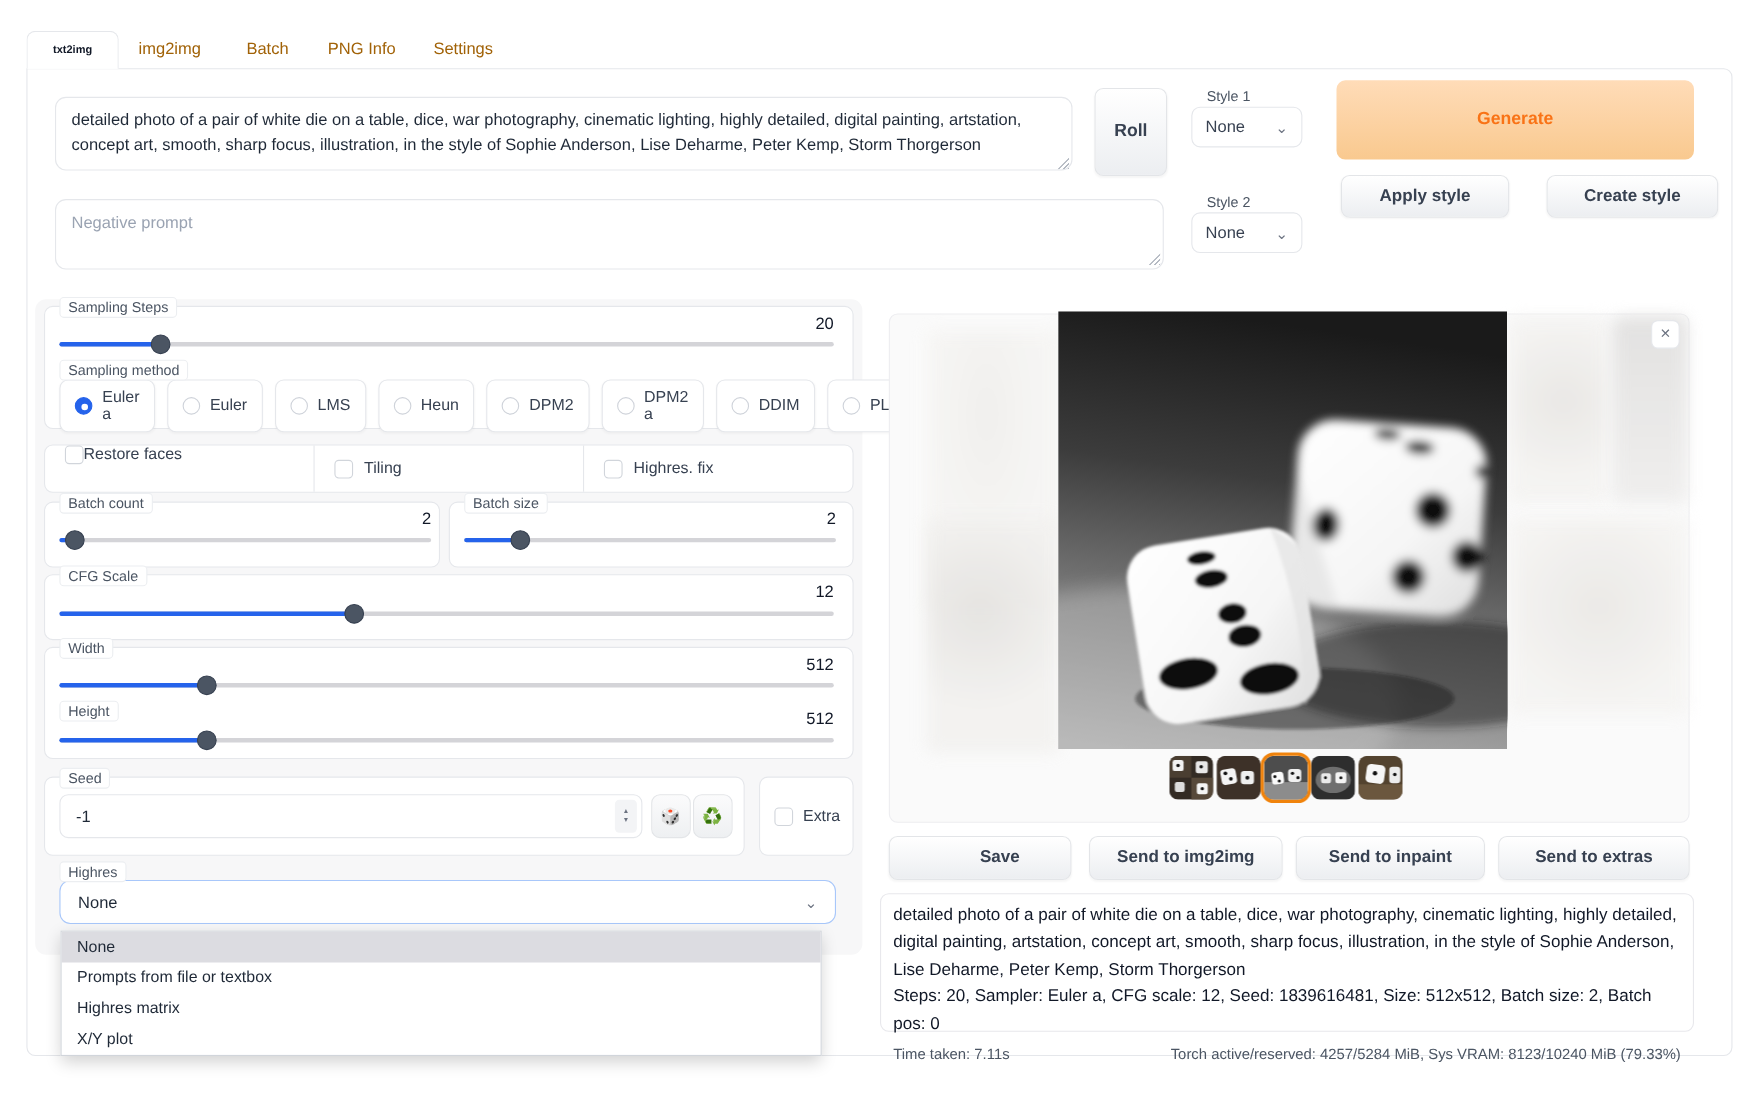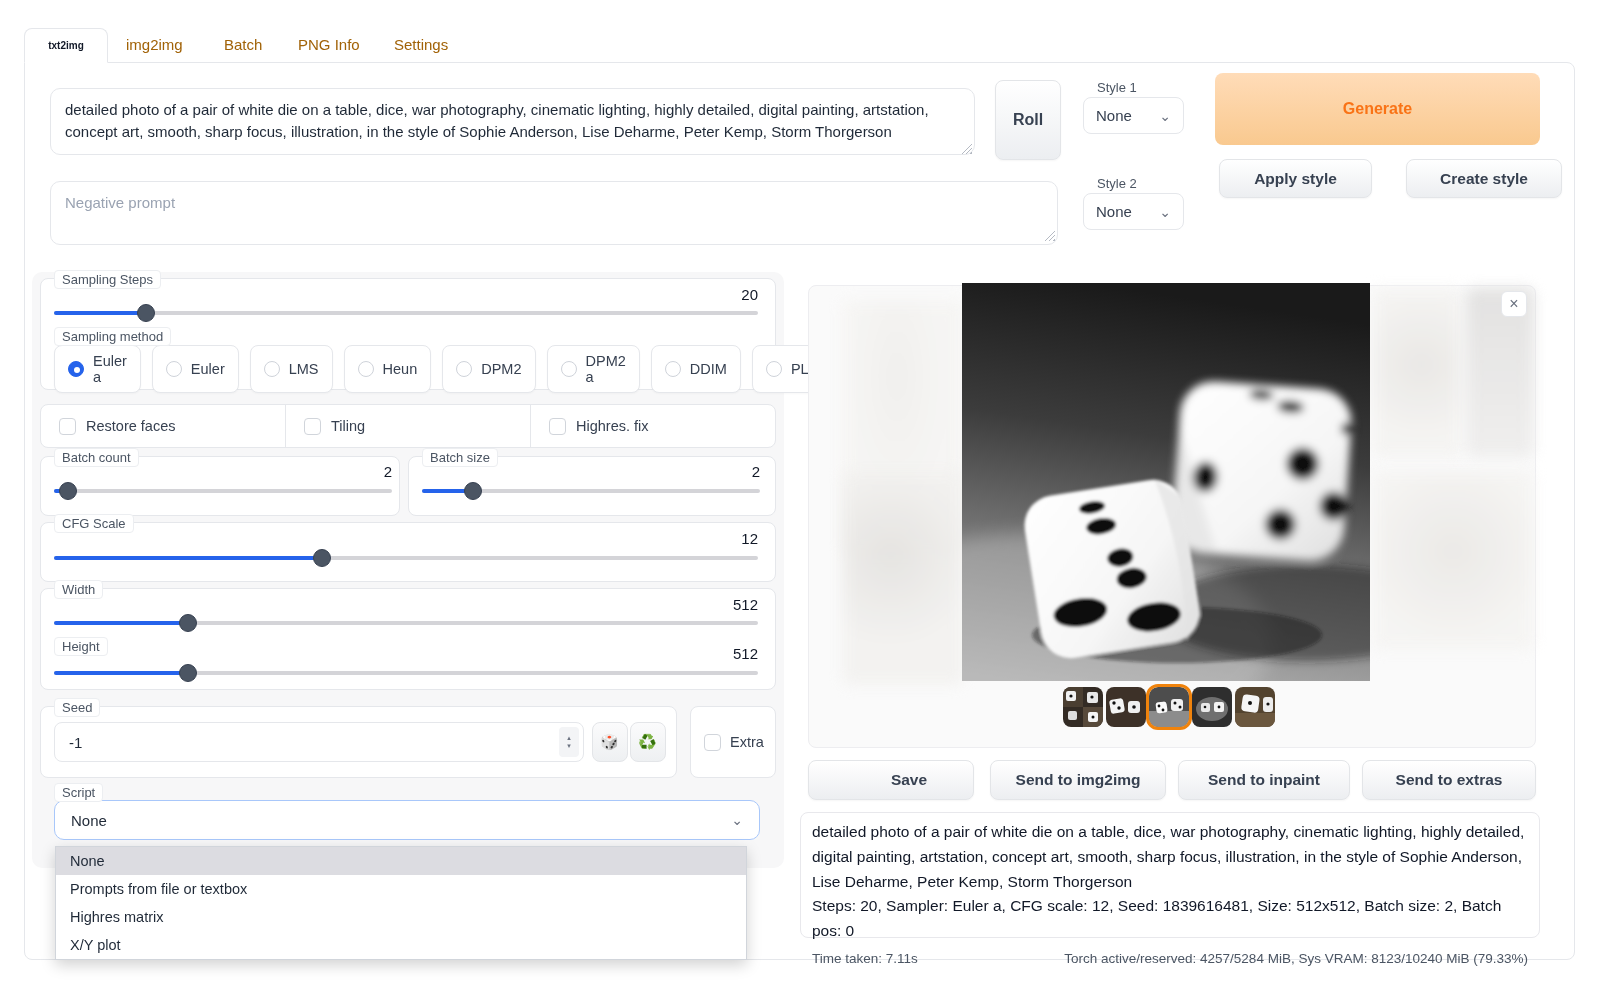--- a/index.html
+++ b/index.html
@@ -183,21 +183,21 @@
       <span class="radio"></span>
       <span>DDIM</span>
     </div>
   <div class="pill">
       <span class="radio"></span>
       <span>PLMS</span>
     </div>
 </div>
 
 <div class="abs gbox" style="left:40px; top:404px; width:736px; height:44px; display:flex;">
-  <div style="flex:1; display:flex; align-items:center; gap:10px; padding-left:18px;">
+  <div style="flex:1; display:flex; align-items:flex-start; gap:0; padding-left:18px;">
     <span class="cbx"></span>
     <span class="cbx-label">Restore faces</span>
   </div>
   <div style="flex:1; display:flex; align-items:center; gap:10px; padding-left:18px; border-left:1px solid #e5e7eb;">
     <span class="cbx"></span>
     <span class="cbx-label">Tiling</span>
   </div>
   <div style="flex:1; display:flex; align-items:center; gap:10px; padding-left:18px; border-left:1px solid #e5e7eb;">
     <span class="cbx"></span>
     <span class="cbx-label">Highres. fix</span>
@@ -267,21 +267,21 @@
 <button class="abs icon-btn" style="left:630px; top:722px; width:36px; height:40px;">
     <span>♻️</span>
   </button>
 <div class="abs gbox" style="left:690px; top:706px; width:86px; height:72px;">
   <div style="display:flex; align-items:center; gap:9px; height:100%; padding-left:13px;">
     <span class="cbx"></span>
     <span class="cbx-label">Extra</span>
   </div>
 </div>
 
-<span class="abs chip" style="left:54px; top:783px;">Script</span>
+<span class="abs chip" style="left:54px; top:783px;">Highres</span>
 <div class="abs script-select" style="left:54px; top:800px; width:706px; height:40px; padding:0 16px; justify-content:space-between;">
   <span>None</span>
   <span class="chev">⌄</span>
 </div>
 
 <div class="abs menu" style="left:55px; top:846px; width:692px;">
   <div class="menu-item hl">None</div>
   <div class="menu-item">Prompts from file or textbox</div>
   <div class="menu-item">Highres matrix</div>
   <div class="menu-item">X/Y plot</div>

